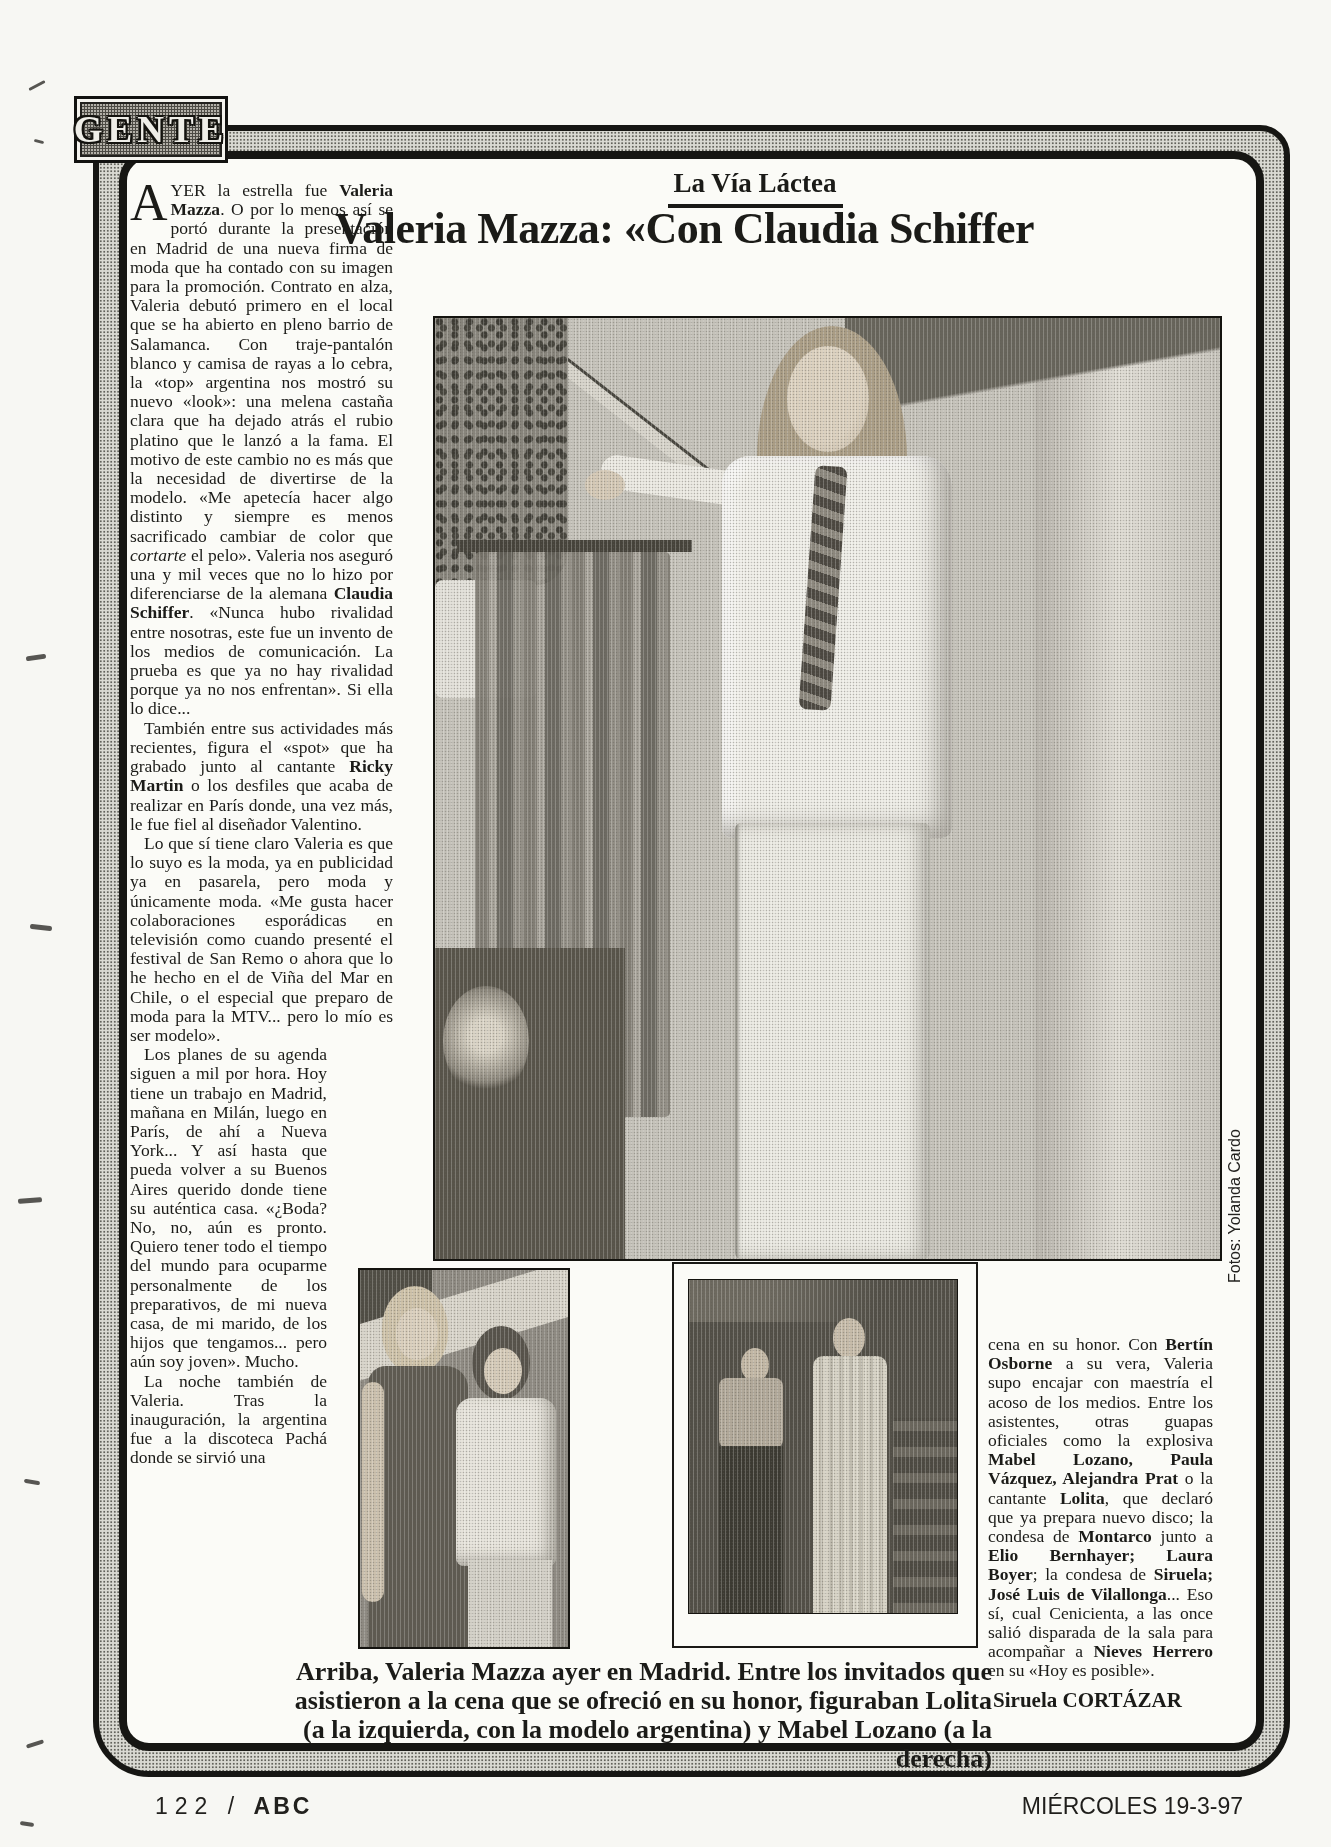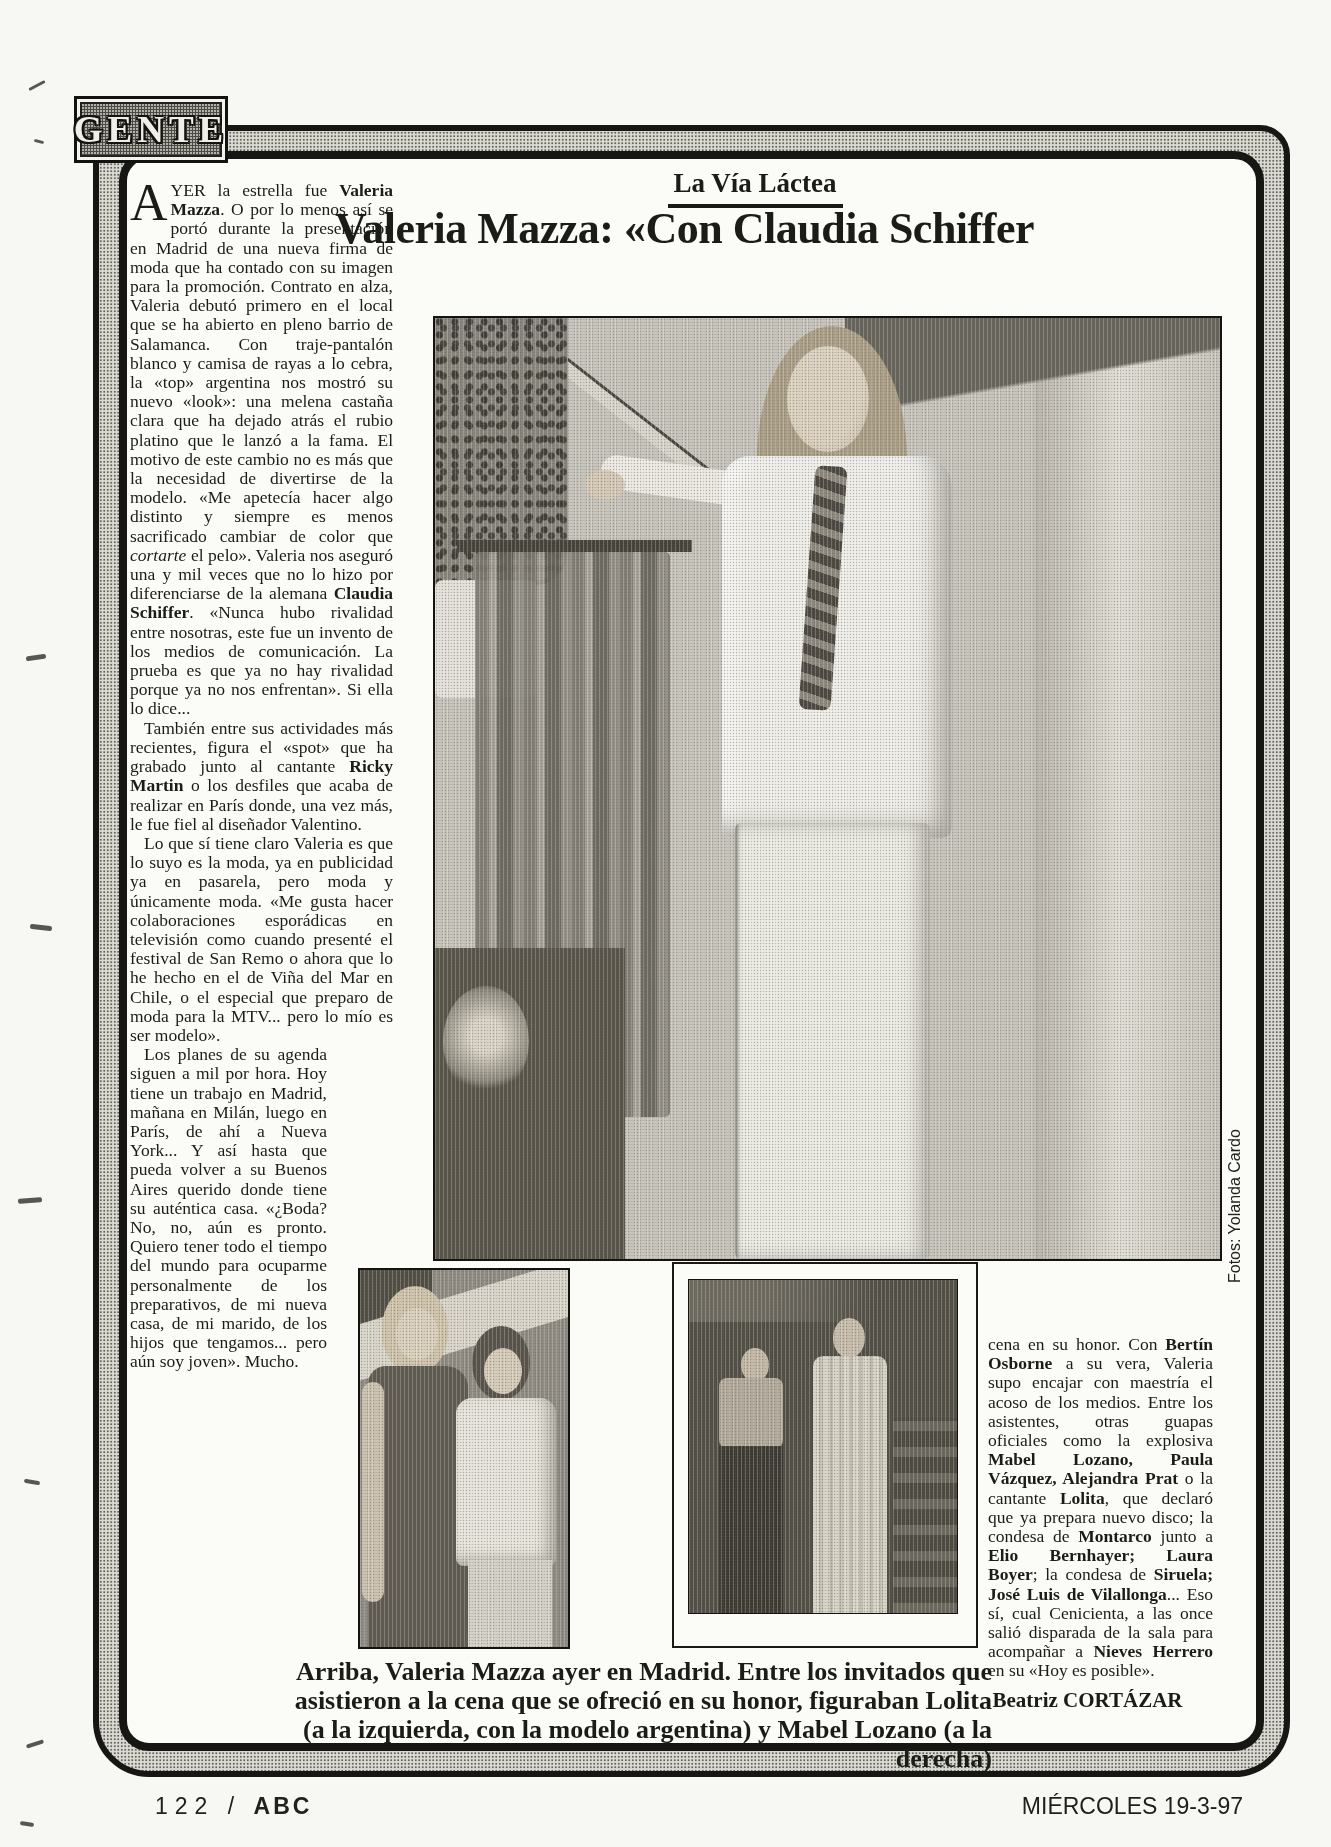--- a/index.html
+++ b/index.html
@@ -201,20 +201,21 @@
 </div>
 <div class="headline">
   <div>Valeria Mazza: «Con Claudia Schiffer</div>
 </div>
 
 <div class="leftcol" id="left-column">
     <p class="first"><span class="dropcap">A</span><span>YER la estrella fue </span><span class="b">Valeria Mazza</span><span>. O por lo menos así se portó durante la presentación en Madrid de una nueva firma de moda que ha contado con su imagen para la promoción. Contrato en alza, Valeria debutó primero en el local que se ha abierto en pleno barrio de Salamanca. Con traje-pantalón blanco y camisa de rayas a lo cebra, la «top» argentina nos mostró su nuevo «look»: una melena castaña clara que ha dejado atrás el rubio platino que le lanzó a la fama. El motivo de este cambio no es más que la necesidad de divertirse de la modelo. «Me apetecía hacer algo distinto y siempre es menos sacrificado cambiar de color que </span><span class="i">cortarte</span><span> el pelo». Valeria nos aseguró una y mil veces que no lo hizo por diferenciarse de la alemana </span><span class="b">Claudia Schiffer</span><span>. «Nunca hubo rivalidad entre nosotras, este fue un invento de los medios de comunicación. La prueba es que ya no hay rivalidad porque ya no nos enfrentan». Si ella lo dice...</span></p>
     <p><span>También entre sus actividades más recientes, figura el «spot» que ha grabado junto al cantante </span><span class="b">Ricky Martin</span><span> o los desfiles que acaba de realizar en París donde, una vez más, le fue fiel al diseñador Valentino.</span></p>
     <p><span>Lo que sí tiene claro Valeria es que lo suyo es la moda, ya en publicidad ya en pasarela, pero moda y únicamente moda. «Me gusta hacer colaboraciones esporádicas en televisión como cuando presenté el festival de San Remo o ahora que lo he hecho en el de Viña del Mar en Chile, o el especial que preparo de moda para la MTV... pero lo mío es ser modelo».</span></p>
     <p class="narrow"><span>Los planes de su agenda siguen a mil por hora. Hoy tiene un trabajo en Madrid, mañana en Milán, luego en París, de ahí a Nueva York... Y así hasta que pueda volver a su Buenos Aires querido donde tiene su auténtica casa. «¿Boda? No, no, aún es pronto. Quiero tener todo el tiempo del mundo para ocuparme personalmente de los preparativos, de mi nueva casa, de mi marido, de los hijos que tengamos... pero aún soy joven». Mucho.</span></p>
+    <p class="narrow"><span>La noche también de Valeria. Tras la inauguración, la argentina fue a la discoteca Pachá donde se sirvió una</span></p>
   </div>
 <div class="rightcol" id="right-column">
     <p><span>cena en su honor. Con </span><span class="b">Bertín Osborne</span><span> a su vera, Valeria supo encajar con maestría el acoso de los medios. Entre los asistentes, otras guapas oficiales como la explosiva </span><span class="b">Mabel Lozano, Paula Vázquez, Alejandra Prat</span><span> o la cantante </span><span class="b">Lolita</span><span>, que declaró que ya prepara nuevo disco; la condesa de </span><span class="b">Montarco</span><span> junto a </span><span class="b">Elio Bernhayer; Laura Boyer</span><span>; la condesa de </span><span class="b">Siruela; José Luis de Vilallonga</span><span>... Eso sí, cual Cenicienta, a las once salió disparada de la sala para acompañar a </span><span class="b">Nieves Herrero</span><span> en su «Hoy es posible».</span></p>
   </div>
 
 <div class="photo mainphoto">
   <div class="art m-colR"></div>
   <div class="art m-diagTR"></div>
   <div class="art m-rail"></div>
   <div class="art m-snake"></div>
@@ -252,20 +253,20 @@
     <div class="art r-lightT"></div>
     <div class="art r-head1"></div>
     <div class="art r-top1"></div>
     <div class="art r-low1"></div>
     <div class="art r-head2"></div>
     <div class="art r-gown2"></div>
     <div class="art r-slats"></div>
   </div>
 </div>
 
-<div class="byline">Beatriz CORTÁZAR</div>
+<div class="byline">Siruela CORTÁZAR</div>
 <div class="caption">Arriba, Valeria Mazza ayer en Madrid. Entre los invitados que asistieron a la cena que se ofreció en su honor, figuraban Lolita (a la izquierda, con la modelo argentina) y Mabel Lozano (a la derecha)</div>
 
 <div class="footer-left">
   <span class="num">122 /</span>
   <span class="brand">ABC</span>
 </div>
 <div class="footer-right">MIÉRCOLES 19-3-97</div>
 
 </body></html>

